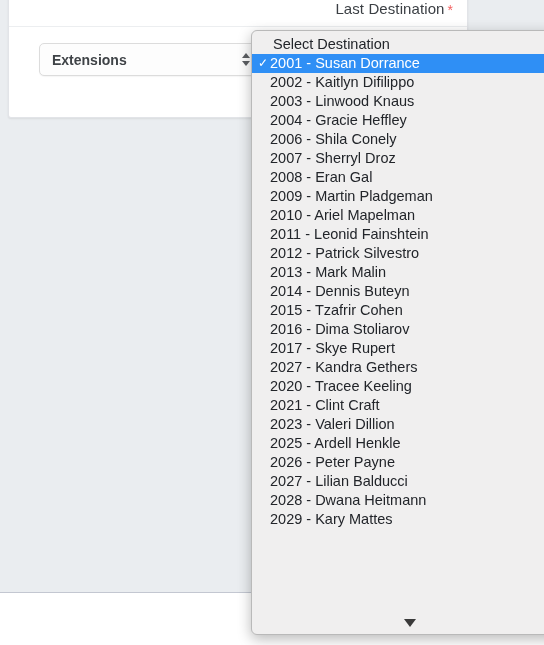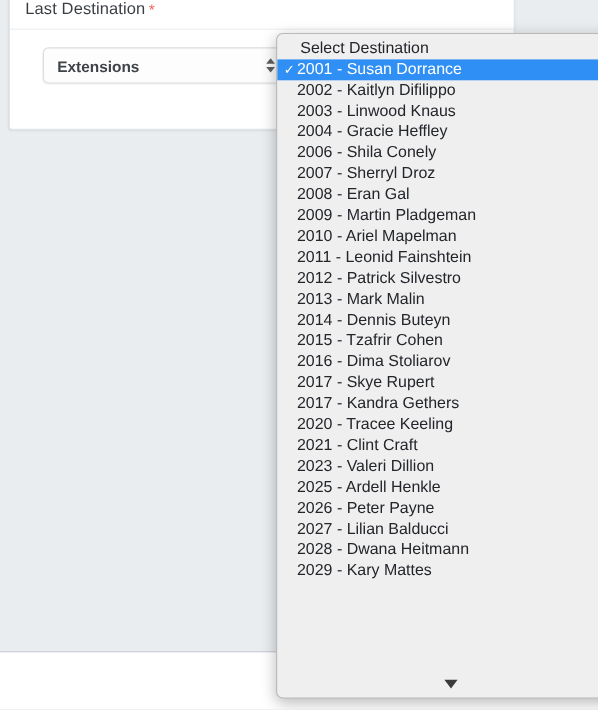--- a/index.html
+++ b/index.html
@@ -46,20 +46,21 @@
     box-shadow: 0 1px 2px rgba(0,0,0,0.08);
     box-sizing: border-box;
   }
   #field-label-row {
     position: absolute;
     left: 0; top: 4px;
     width: 100%;
     padding: 0 14px 8px 14px;
     box-sizing: border-box;
     border-bottom: 1px solid #eceef0;
+    text-align: right;
   }
   .field-label {
     font-size: 15px;
     color: #3b3f44;
     letter-spacing: 0.1px;
   }
   .required-star {
     color: #f35e5e;
     font-size: 14px;
     margin-left: 3px;
@@ -214,21 +215,21 @@
       <div class="dd-item"><span>2008 - Eran Gal</span></div>
       <div class="dd-item"><span>2009 - Martin Pladgeman</span></div>
       <div class="dd-item"><span>2010 - Ariel Mapelman</span></div>
       <div class="dd-item"><span>2011 - Leonid Fainshtein</span></div>
       <div class="dd-item"><span>2012 - Patrick Silvestro</span></div>
       <div class="dd-item"><span>2013 - Mark Malin</span></div>
       <div class="dd-item"><span>2014 - Dennis Buteyn</span></div>
       <div class="dd-item"><span>2015 - Tzafrir Cohen</span></div>
       <div class="dd-item"><span>2016 - Dima Stoliarov</span></div>
       <div class="dd-item"><span>2017 - Skye Rupert</span></div>
-      <div class="dd-item"><span>2017 - Kandra Gethers</span></div>
+      <div class="dd-item"><span>2027 - Kandra Gethers</span></div>
       <div class="dd-item"><span>2020 - Tracee Keeling</span></div>
       <div class="dd-item"><span>2021 - Clint Craft</span></div>
       <div class="dd-item"><span>2023 - Valeri Dillion</span></div>
       <div class="dd-item"><span>2025 - Ardell Henkle</span></div>
       <div class="dd-item"><span>2026 - Peter Payne</span></div>
       <div class="dd-item"><span>2027 - Lilian Balducci</span></div>
       <div class="dd-item"><span>2028 - Dwana Heitmann</span></div>
       <div class="dd-item"><span>2029 - Kary Mattes</span></div>
     </div>
   <div id="dd-scroll-arrow">

